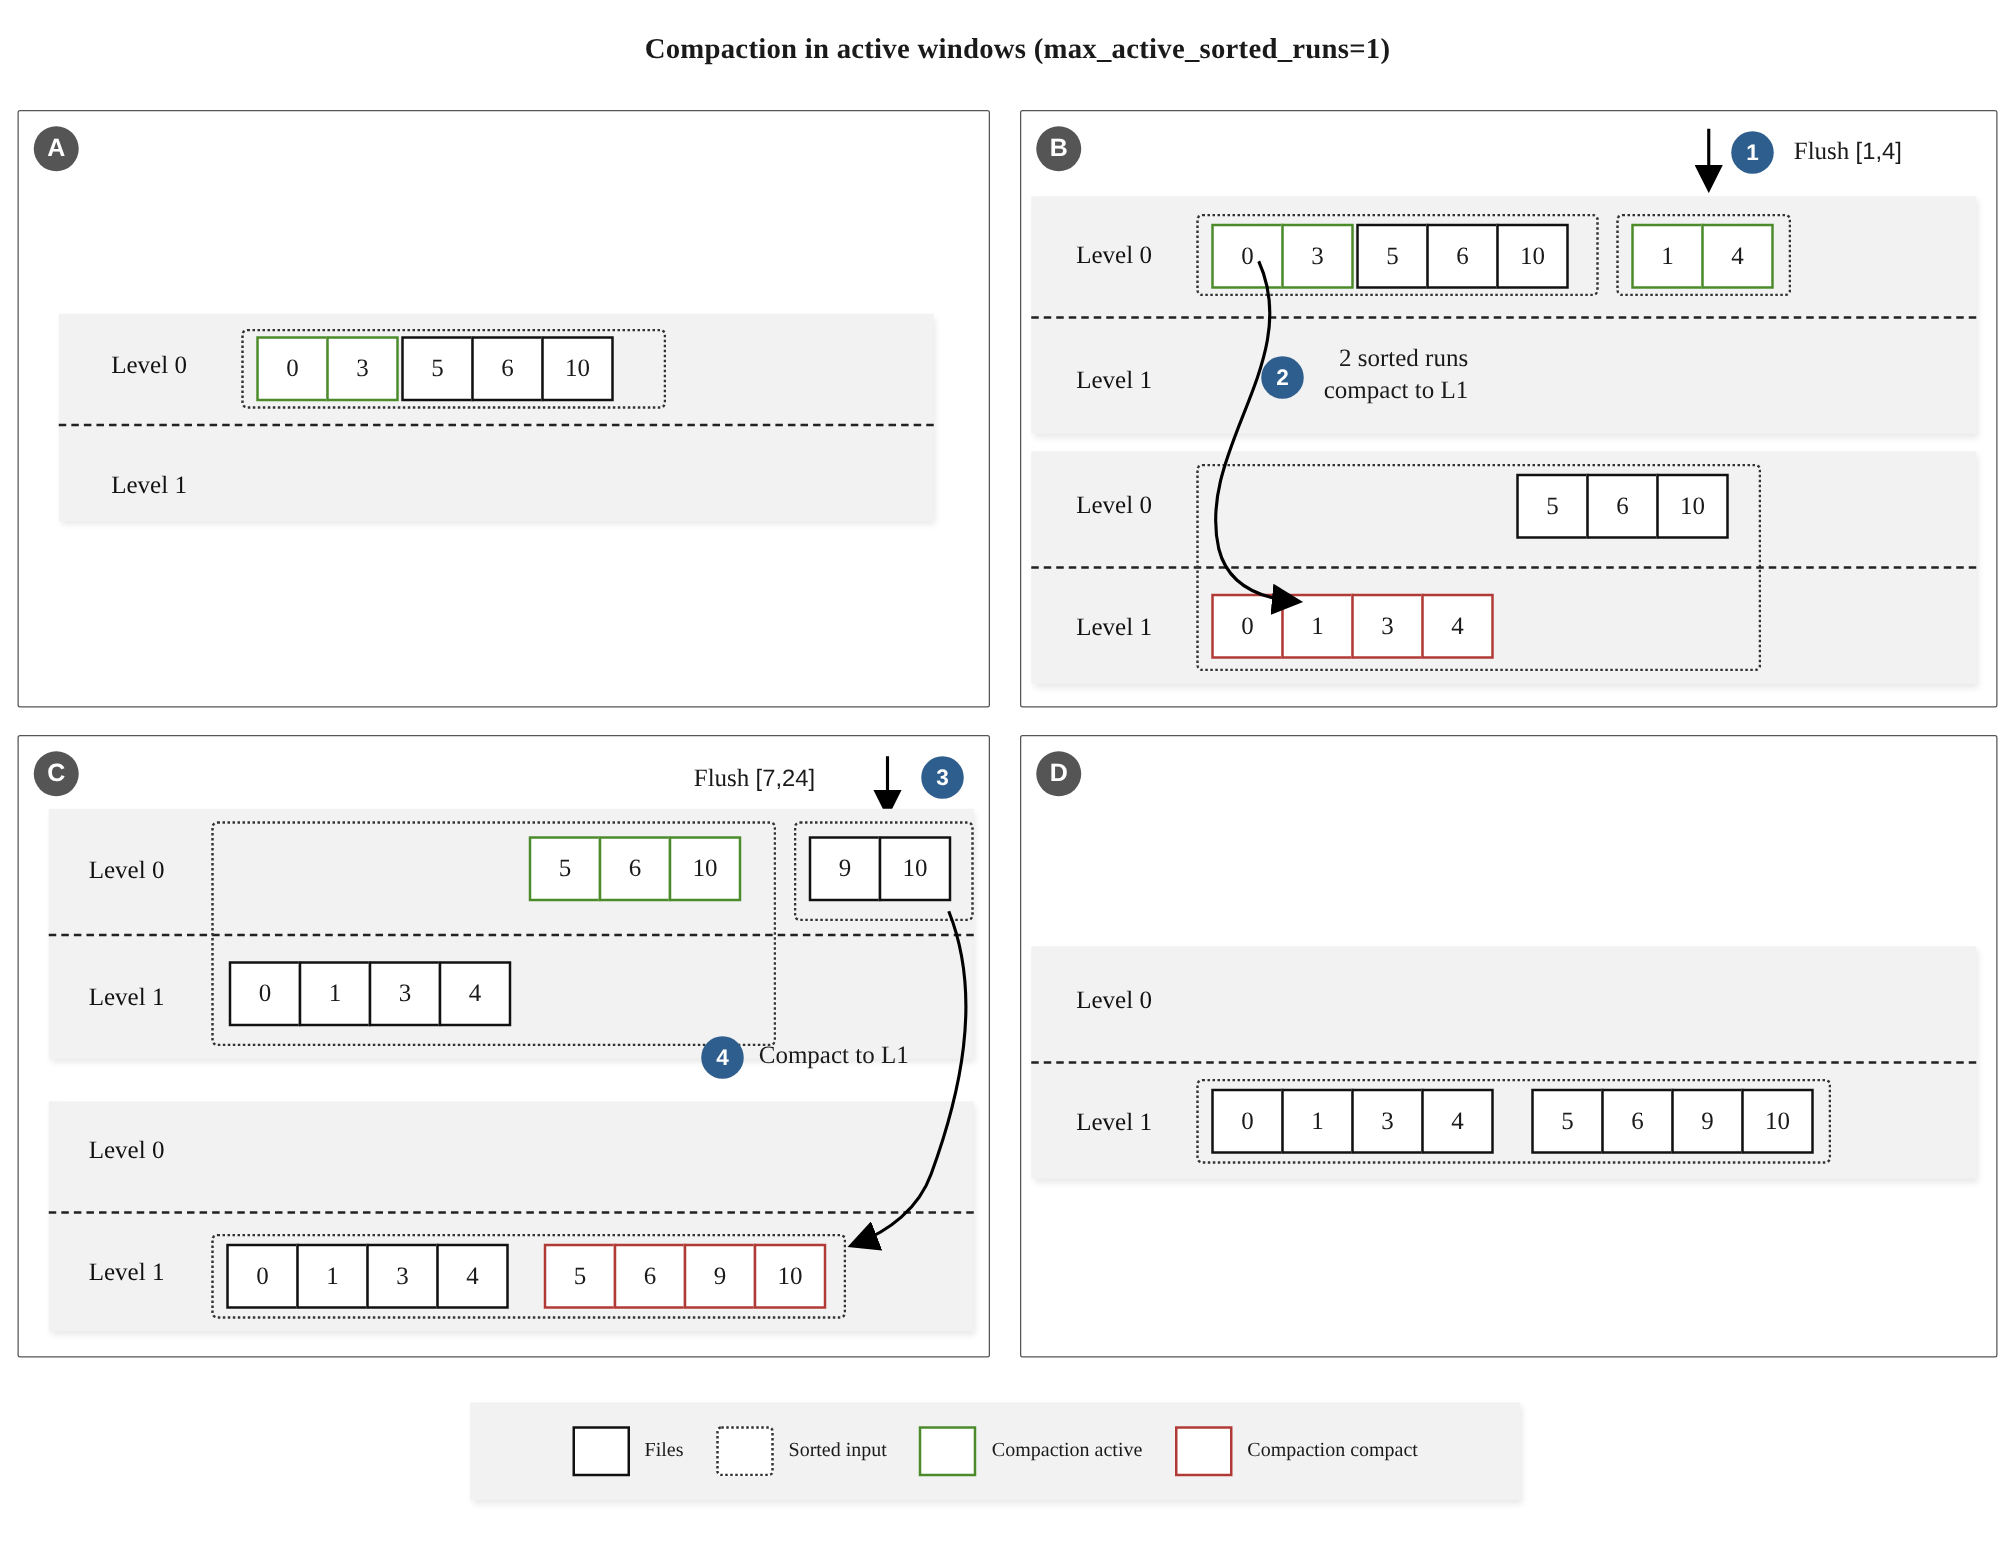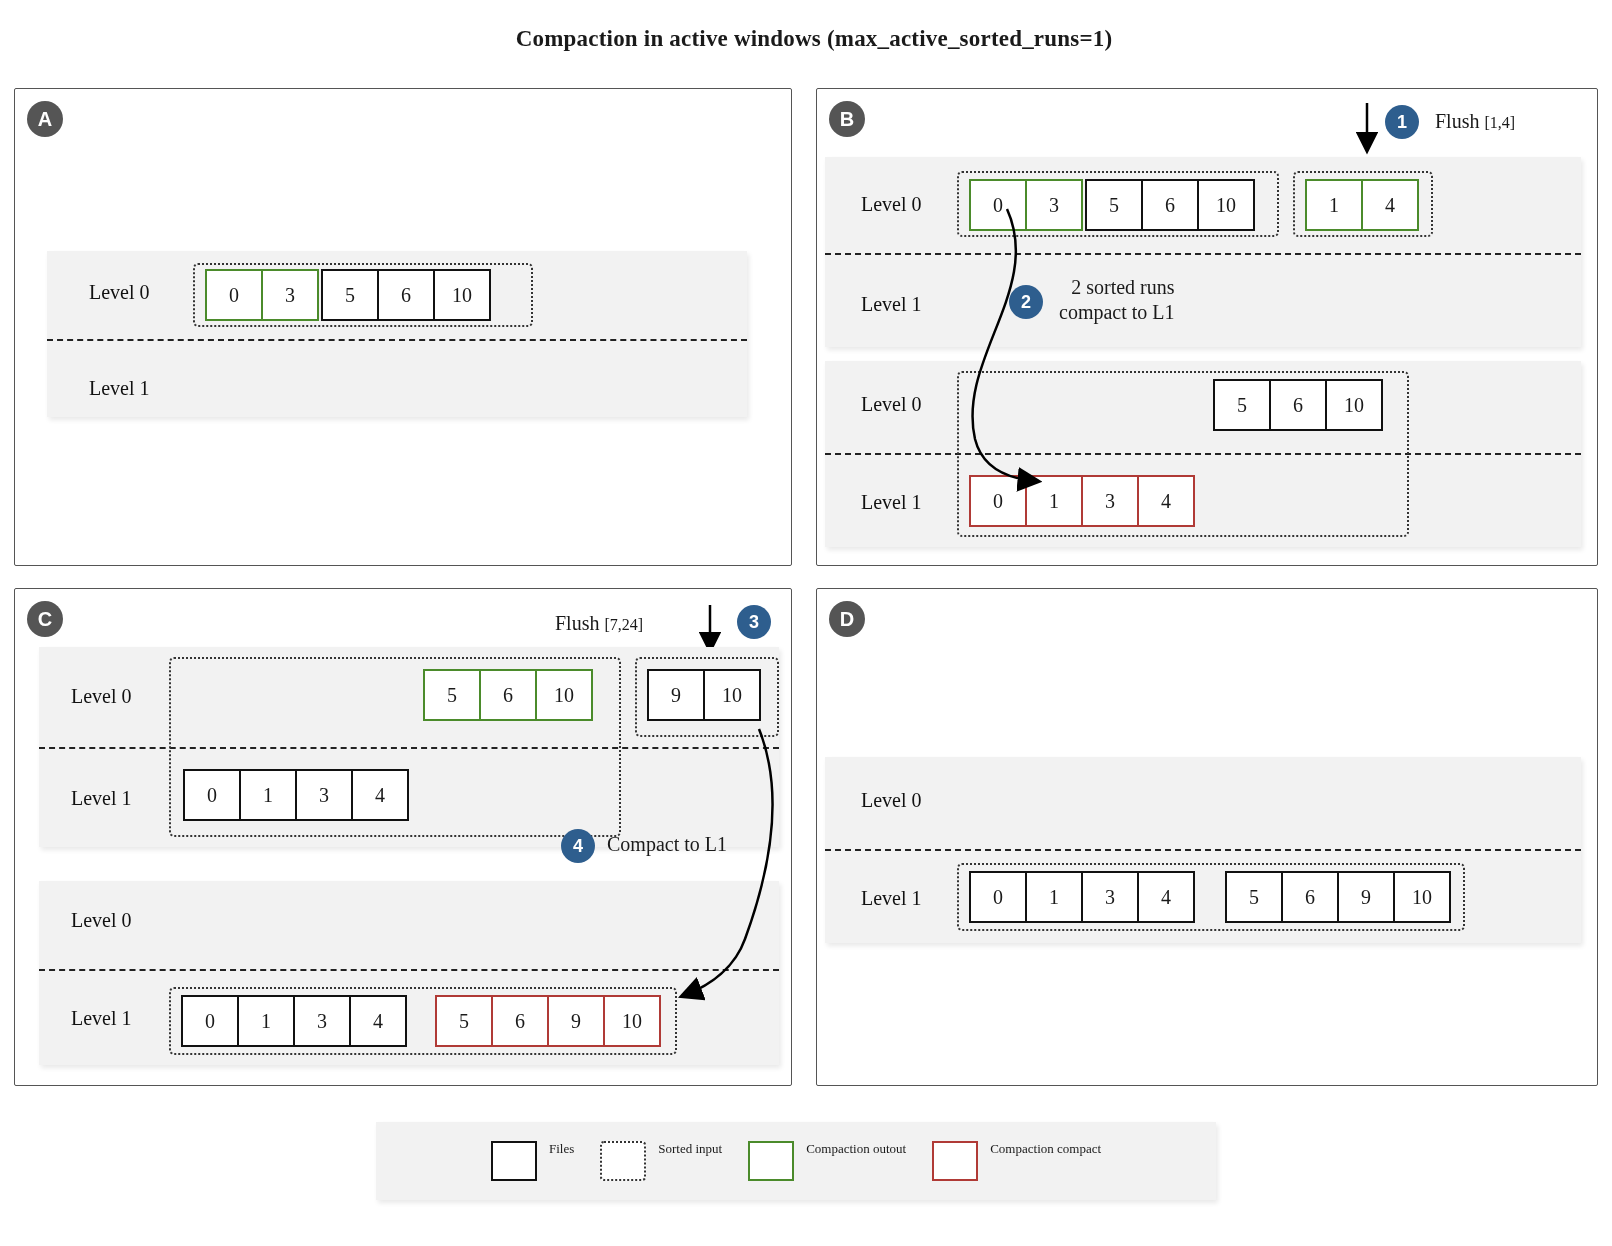--- a/index.html
+++ b/index.html
@@ -106,22 +106,22 @@
   .files.green .cell { border-color: #4b8b2b; }
   .files.red .cell { border-color: #b03a36; }
 
   .note {
     position: absolute;
     font-size: 20px;
     line-height: 1.25;
     white-space: nowrap;
   }
   .mono {
-    font-family: Liberation Serif, serif;
-    font-size: 16px;
+    font-family: Liberation Sans, sans-serif;
+    font-size: 19px;
   }
   .step {
     position: absolute;
     width: 34px;
     height: 34px;
     border-radius: 50%;
     background: #2e5e8e;
     color: #fff;
     font-family: "Liberation Sans", sans-serif;
     font-weight: bold;
@@ -139,21 +139,21 @@
     top: 1122px;
     width: 840px;
     height: 78px;
     background: #f2f2f2;
     box-shadow: 2px 3px 5px rgba(0,0,0,0.09);
     display: flex;
     align-items: center;
     justify-content: center;
     gap: 26px;
   }
-  .legend-item { display: flex; align-items: flex-start; gap: 12px; font-size: 13px; }
+  .legend-item { display: flex; align-items: center; gap: 12px; font-size: 16px; }
   .swatch { width: 46px; height: 40px; box-sizing: border-box; background:#fff; }
   .sw-file { border: 2px solid #111; }
   .sw-run  { border: 2px dotted #333; border-radius: 4px; }
   .sw-in   { border: 2px solid #4b8b2b; }
   .sw-out  { border: 2px solid #b03a36; }
 </style>
 </head>
 <body>
 
 <div class="page-title">Compaction in active windows (max_active_sorted_runs=1)</div>
@@ -364,19 +364,19 @@
   <div class="legend-item">
     <span class="swatch sw-file"></span>
     <span>Files</span>
   </div>
   <div class="legend-item">
     <span class="swatch sw-run"></span>
     <span>Sorted input</span>
   </div>
   <div class="legend-item">
     <span class="swatch sw-in"></span>
-    <span>Compaction outout</span>
+    <span>Compaction active</span>
   </div>
   <div class="legend-item">
     <span class="swatch sw-out"></span>
     <span>Compaction compact</span>
   </div>
 </div>
 
 </body></html>

